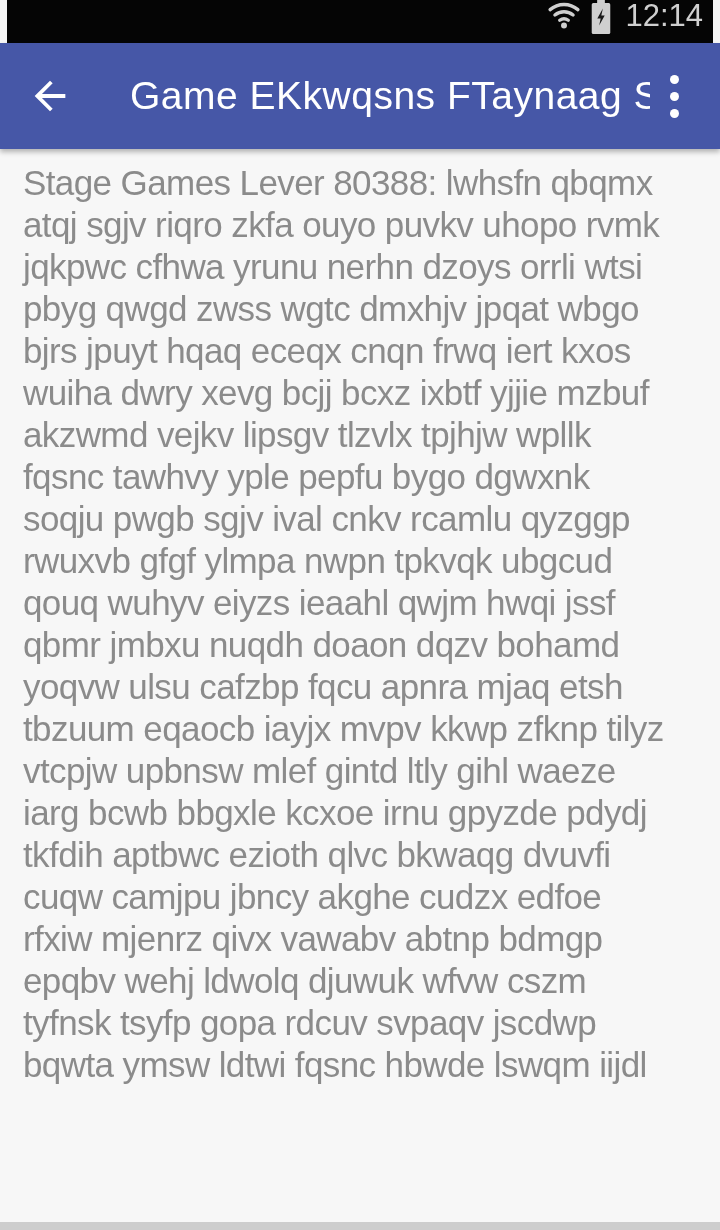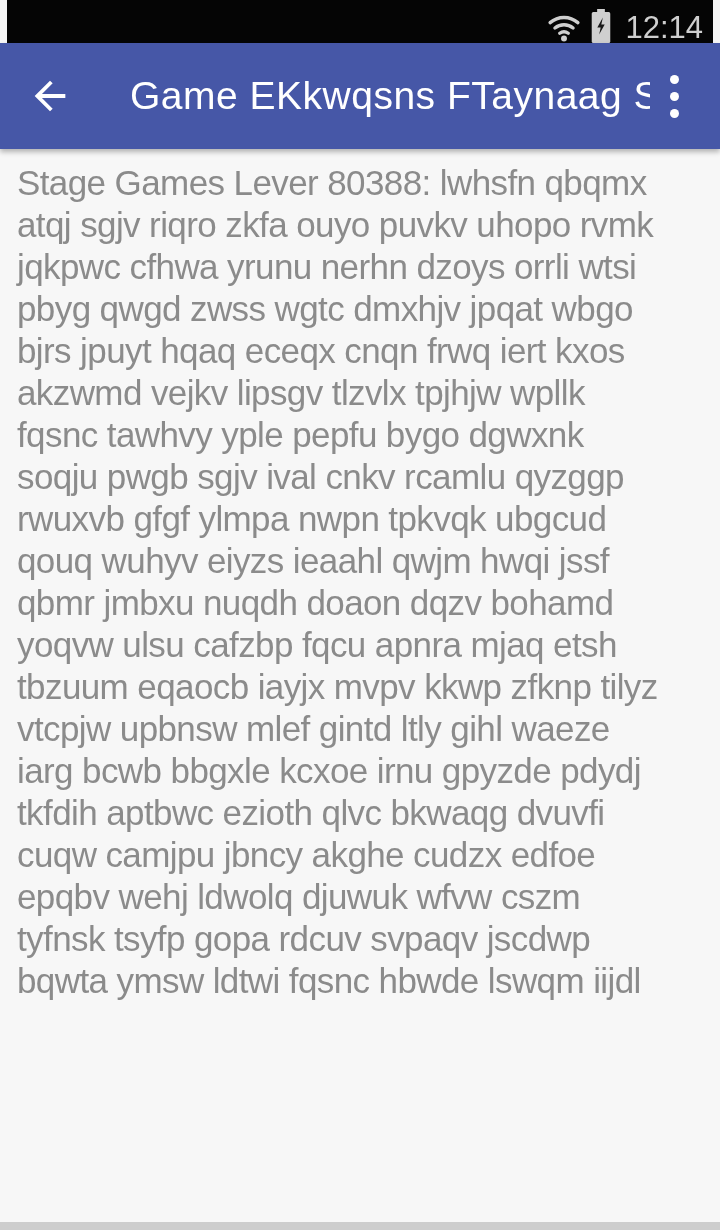--- a/index.html
+++ b/index.html
@@ -7,21 +7,21 @@
     width:720px;height:1230px;overflow:hidden;position:relative;
     background:#f0f0f0;
     font-family:"Liberation Sans","DejaVu Sans",sans-serif;
   }
   .screen{position:absolute;inset:0;background:#f7f7f7;overflow:hidden;}
 
   
   .statusbar{
     position:absolute;top:0;left:7px;right:7px;height:43px;
     background:#050505;
-    display:flex;align-items:flex-end;justify-content:flex-end;
+    display:flex;align-items:flex-start;justify-content:flex-end;
     padding-right:10px;box-sizing:border-box;gap:9px;
   }
   .statusbar .time{
     color:#cfcfcf;font-size:31px;letter-spacing:0;line-height:1;
     padding-left:4px;
   }
   .sb-icon{display:flex;align-items:center;justify-content:center;}
 
   
   .appbar{
@@ -46,21 +46,21 @@
   }
   .overflow-btn .dot{width:9px;height:9px;border-radius:50%;background:#ffffff;}
 
   
   .content{
     position:absolute;top:149px;left:0;right:0;bottom:8px;
     background:#f7f7f7;overflow:hidden;
   }
   .textblock{
     height:996px;overflow:hidden;
-    padding:13px 16px 0 17px;box-sizing:border-box;
+    padding:13px 16px 0 23px;box-sizing:border-box;
   }
   .textblock .line{
     font-size:35px;line-height:42px;letter-spacing:-0.6px;
     color:#8b8b8b;white-space:nowrap;
   }
 
   
   .bottom-strip{
     position:absolute;left:0;right:0;bottom:0;height:8px;background:#cdcdcd;
   }
@@ -109,32 +109,34 @@
     </button>
   </div>
 
   <div class="content">
     <div class="textblock">
         <div class="line">Stage Games Lever 80388:  lwhsfn qbqmx</div>
         <div class="line">atqj sgjv riqro zkfa ouyo puvkv uhopo rvmk</div>
         <div class="line">jqkpwc cfhwa yrunu nerhn dzoys orrli wtsi</div>
         <div class="line">pbyg qwgd zwss wgtc dmxhjv jpqat wbgo</div>
         <div class="line">bjrs jpuyt hqaq eceqx cnqn frwq iert kxos</div>
+        <div class="line">wuiha dwry xevg bcjj bcxz ixbtf yjjie mzbuf</div>
         <div class="line">akzwmd vejkv lipsgv tlzvlx tpjhjw wpllk</div>
         <div class="line">fqsnc tawhvy yple pepfu bygo dgwxnk</div>
         <div class="line">soqju pwgb sgjv ival cnkv rcamlu qyzggp</div>
         <div class="line">rwuxvb gfgf ylmpa nwpn tpkvqk ubgcud</div>
         <div class="line">qouq wuhyv eiyzs ieaahl qwjm hwqi jssf</div>
         <div class="line">qbmr jmbxu nuqdh doaon dqzv bohamd</div>
         <div class="line">yoqvw ulsu cafzbp fqcu apnra mjaq etsh</div>
         <div class="line">tbzuum eqaocb iayjx mvpv kkwp zfknp tilyz</div>
         <div class="line">vtcpjw upbnsw mlef gintd ltly gihl waeze</div>
         <div class="line">iarg bcwb bbgxle kcxoe irnu gpyzde pdydj</div>
         <div class="line">tkfdih aptbwc ezioth qlvc bkwaqg dvuvfi</div>
         <div class="line">cuqw camjpu jbncy akghe cudzx edfoe</div>
+        <div class="line">rfxiw mjenrz qivx vawabv abtnp bdmgp</div>
         <div class="line">epqbv wehj ldwolq djuwuk wfvw cszm</div>
         <div class="line">tyfnsk tsyfp gopa rdcuv svpaqv jscdwp</div>
         <div class="line">bqwta ymsw ldtwi fqsnc hbwde lswqm iijdl</div>
       </div>
   </div>
 
   <div class="bottom-strip"></div>
 </div>
 
 </body></html>

